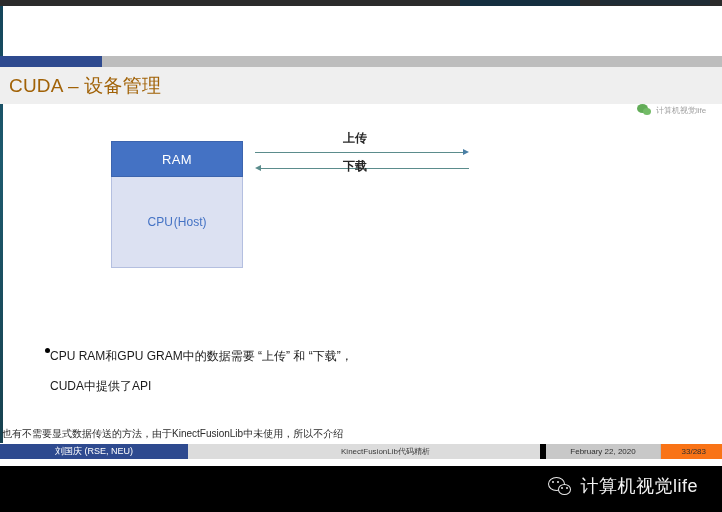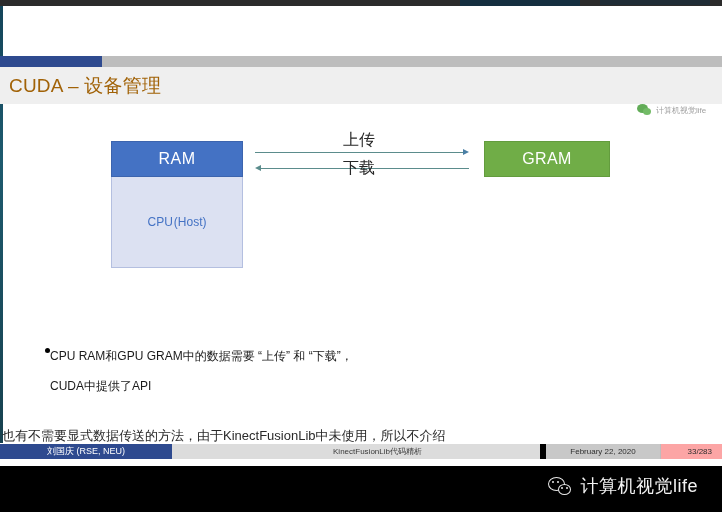--- a/index.html
+++ b/index.html
@@ -120,21 +120,21 @@
     position: absolute;
     box-sizing: border-box;
   }
   .box-head {
     box-sizing: border-box;
     height: 36px;
     display: flex;
     align-items: center;
     justify-content: center;
     color: #ffffff;
-    font-size: 16px;
+    font-size: 13px;
     letter-spacing: .4px;
   }
   .box-body {
     box-sizing: border-box;
     display: flex;
     flex-direction: row;
     align-items: center;
     justify-content: center;
     gap: 1px;
     font-size: 12px;
@@ -176,23 +176,24 @@
     border-bottom: 3px solid transparent;
     border-left: 6px solid #4a7fa5;
   }
   .arrow-head.left {
     border-top: 3px solid transparent;
     border-bottom: 3px solid transparent;
     border-right: 6px solid #5b8c8c;
   }
   .arrow-label {
     position: absolute;
-    font-size: 16px;
+    font-size: 12px;
     color: #262626;
     white-space: nowrap;
+    font-weight: bold;
   }
 
   
   .bullet-block {
     position: absolute;
     left: 45px; top: 341px;
     width: 540px;
   }
   .bullet-row {
     display: flex;
@@ -209,21 +210,21 @@
     font-size: 12px;
     line-height: 30px;
     color: #1a1a1a;
     white-space: pre-line;
   }
 
   
   .footnote {
     position: absolute;
     left: 2px; top: 427px;
-    font-size: 13px;
+    font-size: 10px;
     color: #2a2a2a;
     white-space: nowrap;
   }
 
   
   .footer {
     position: absolute;
     left: 0; top: 444px;
     width: 722px; height: 15px;
     display: flex;
@@ -231,44 +232,44 @@
     font-size: 8px;
   }
   .f-seg {
     display: flex;
     align-items: center;
     justify-content: center;
     box-sizing: border-box;
     white-space: nowrap;
   }
   .f-author {
-    width: 172px;
+    width: 188px;
     background: #2e4a8f;
     color: #ffffff;
     font-size: 9px;
   }
   .f-title {
     flex: 1;
     background: #dcdcdc;
     color: #3a3a3a;
     padding-left: 43px;
   }
   .f-date {
     width: 120px;
     background: #c8c8c8;
     color: #2f2f2f;
     border-left: 6px solid #000000;
   }
   .f-page {
     width: 62px;
-    background: #fca5a5;
+    background: #f97316;
     color: #2f2f2f;
     border-left: 1px solid #bdbdbd;
     justify-content: flex-end;
-    padding-right: 10px;
+    padding-right: 16px;
   }
   .footer-gap {
     position: absolute;
     left: 0; top: 459px;
     width: 722px; height: 7px;
     background: #ffffff;
   }
 
   
   .banner {
@@ -350,21 +351,20 @@
 
   <div class="box" id="ram-box">
     <div class="box-head">RAM</div>
     <div class="box-body">
       <span>CPU</span>
       <span>(Host)</span>
     </div>
   </div>
 
   <div class="box" id="gram-box">
-    <div class="box-head">GRAM</div>
   </div>
 
   <div class="arrow-label" style="left:343px; top:130px;">上传</div>
   <div class="arrow-line" style="left:255px; top:152px; width:208px;"></div>
   <div class="arrow-head right" style="left:463px; top:149px;"></div>
 
   <div class="arrow-head left" style="left:255px; top:165px;"></div>
   <div class="arrow-line" style="left:261px; top:168px; width:208px;"></div>
   <div class="arrow-label" style="left:343px; top:158px;">下载</div>
 

